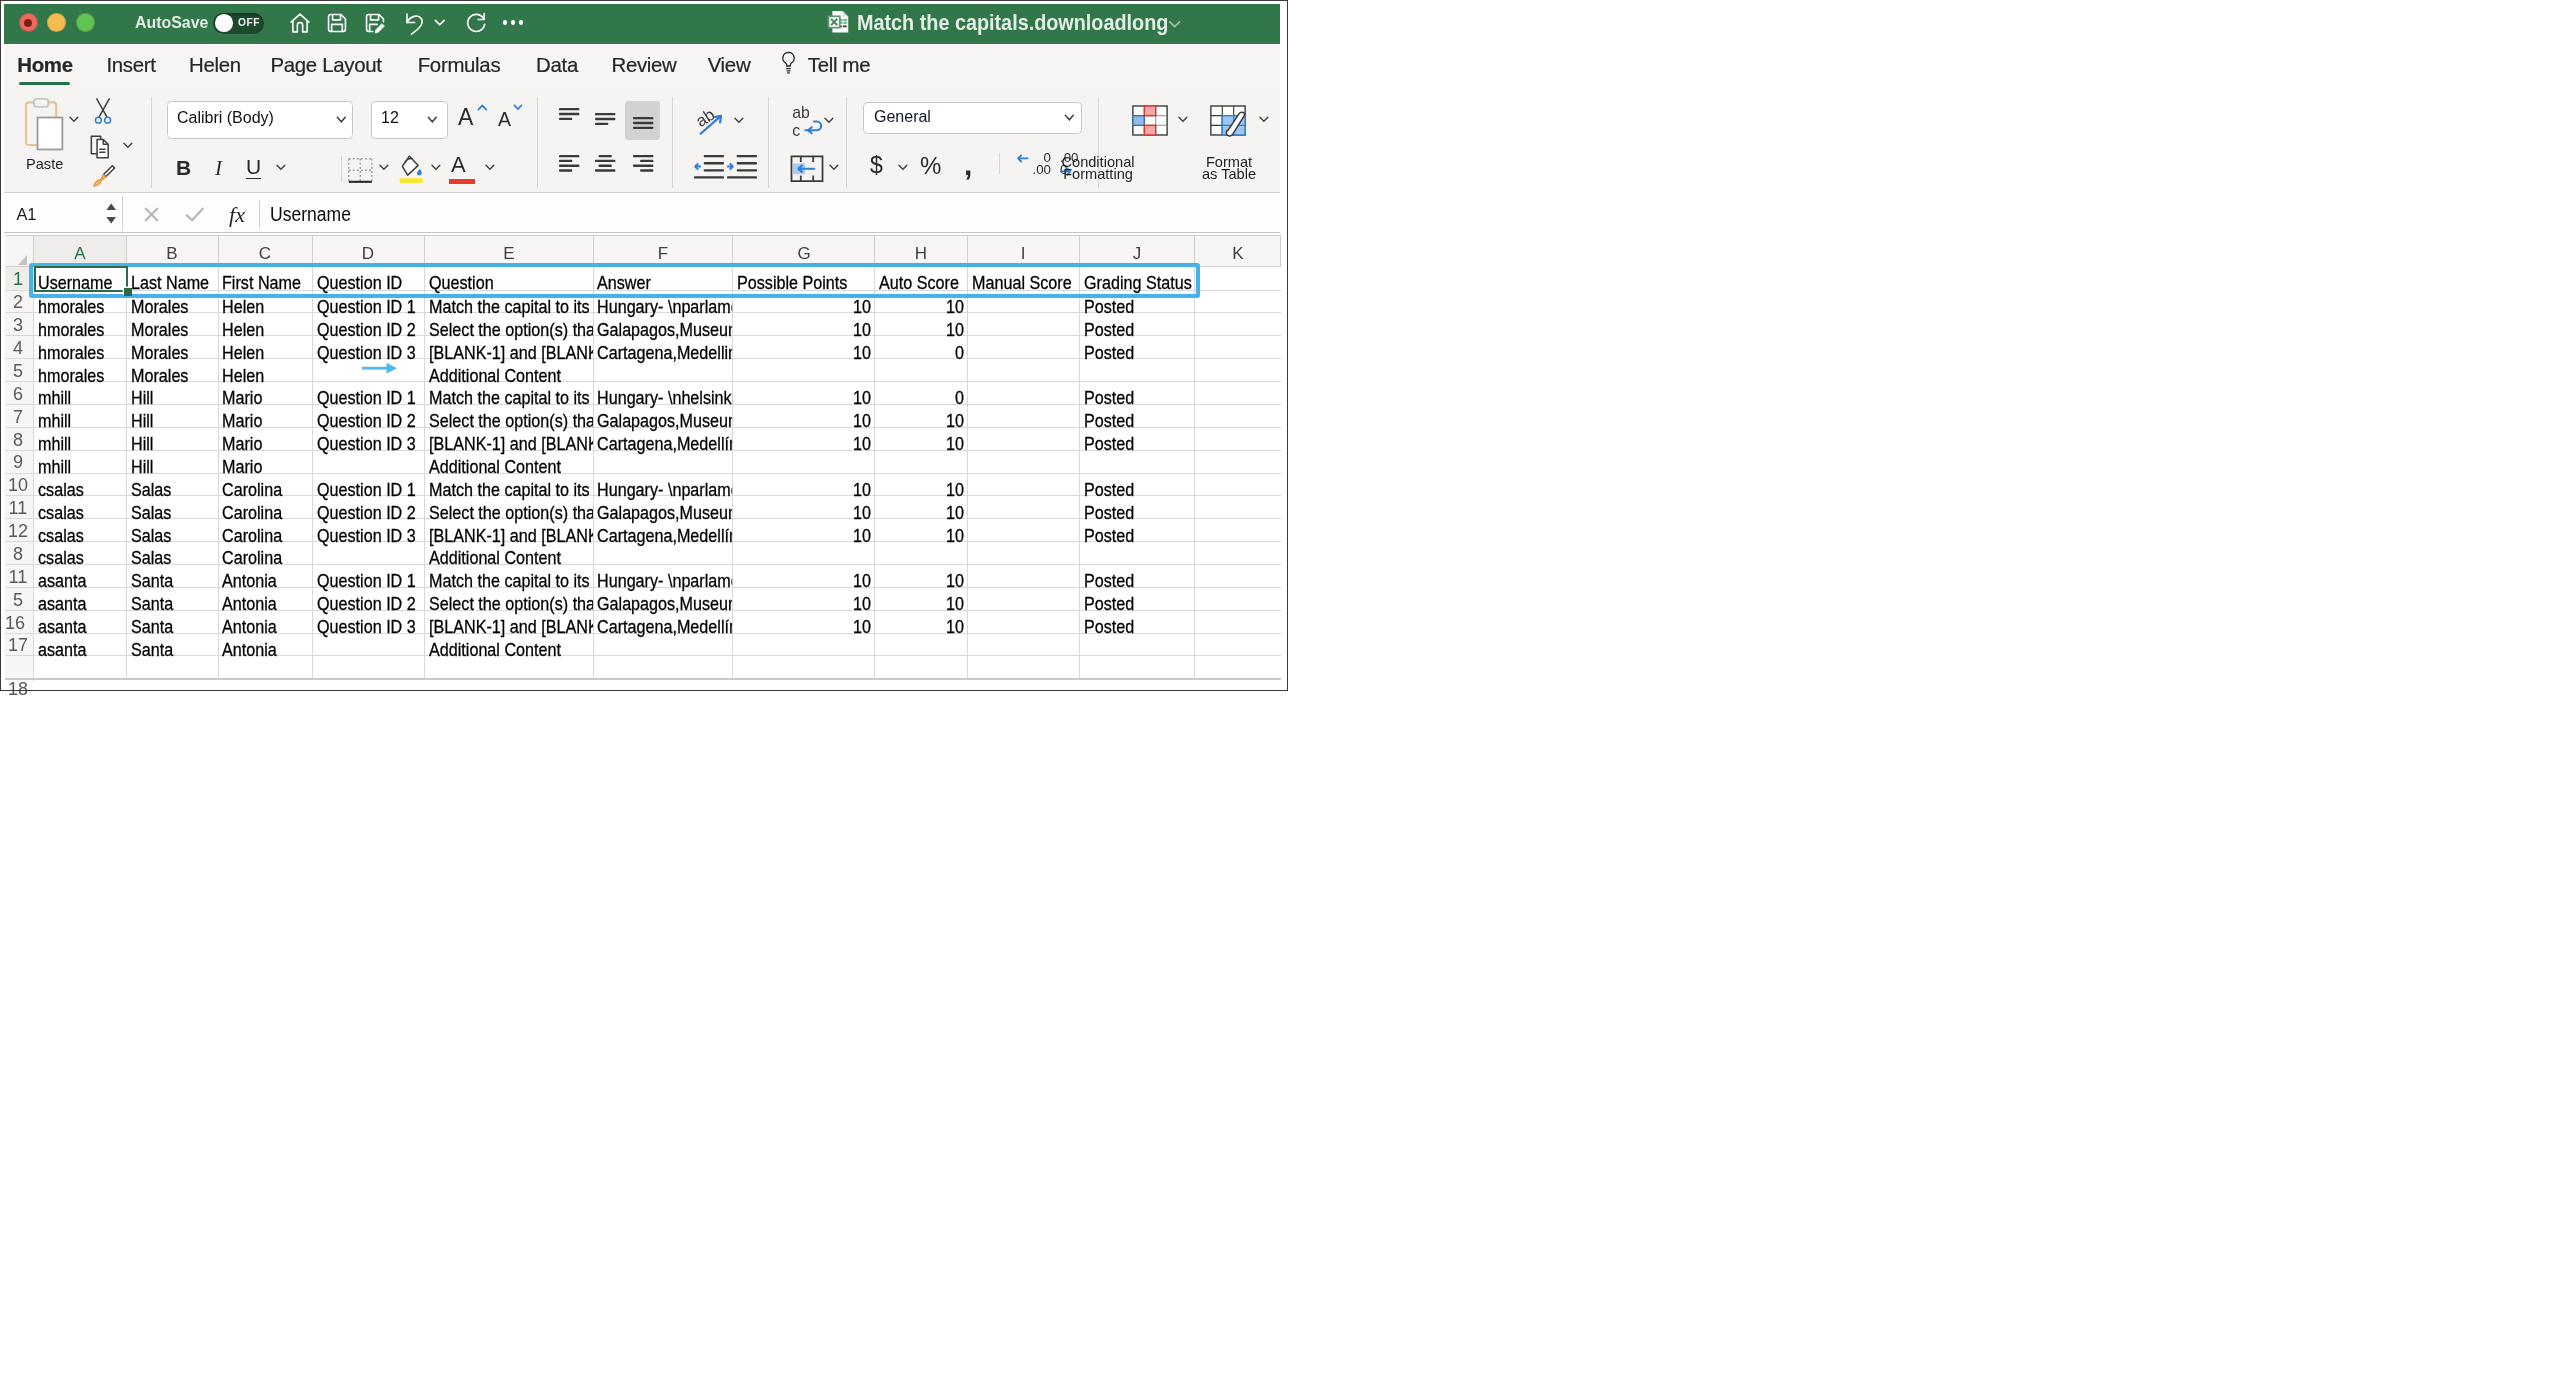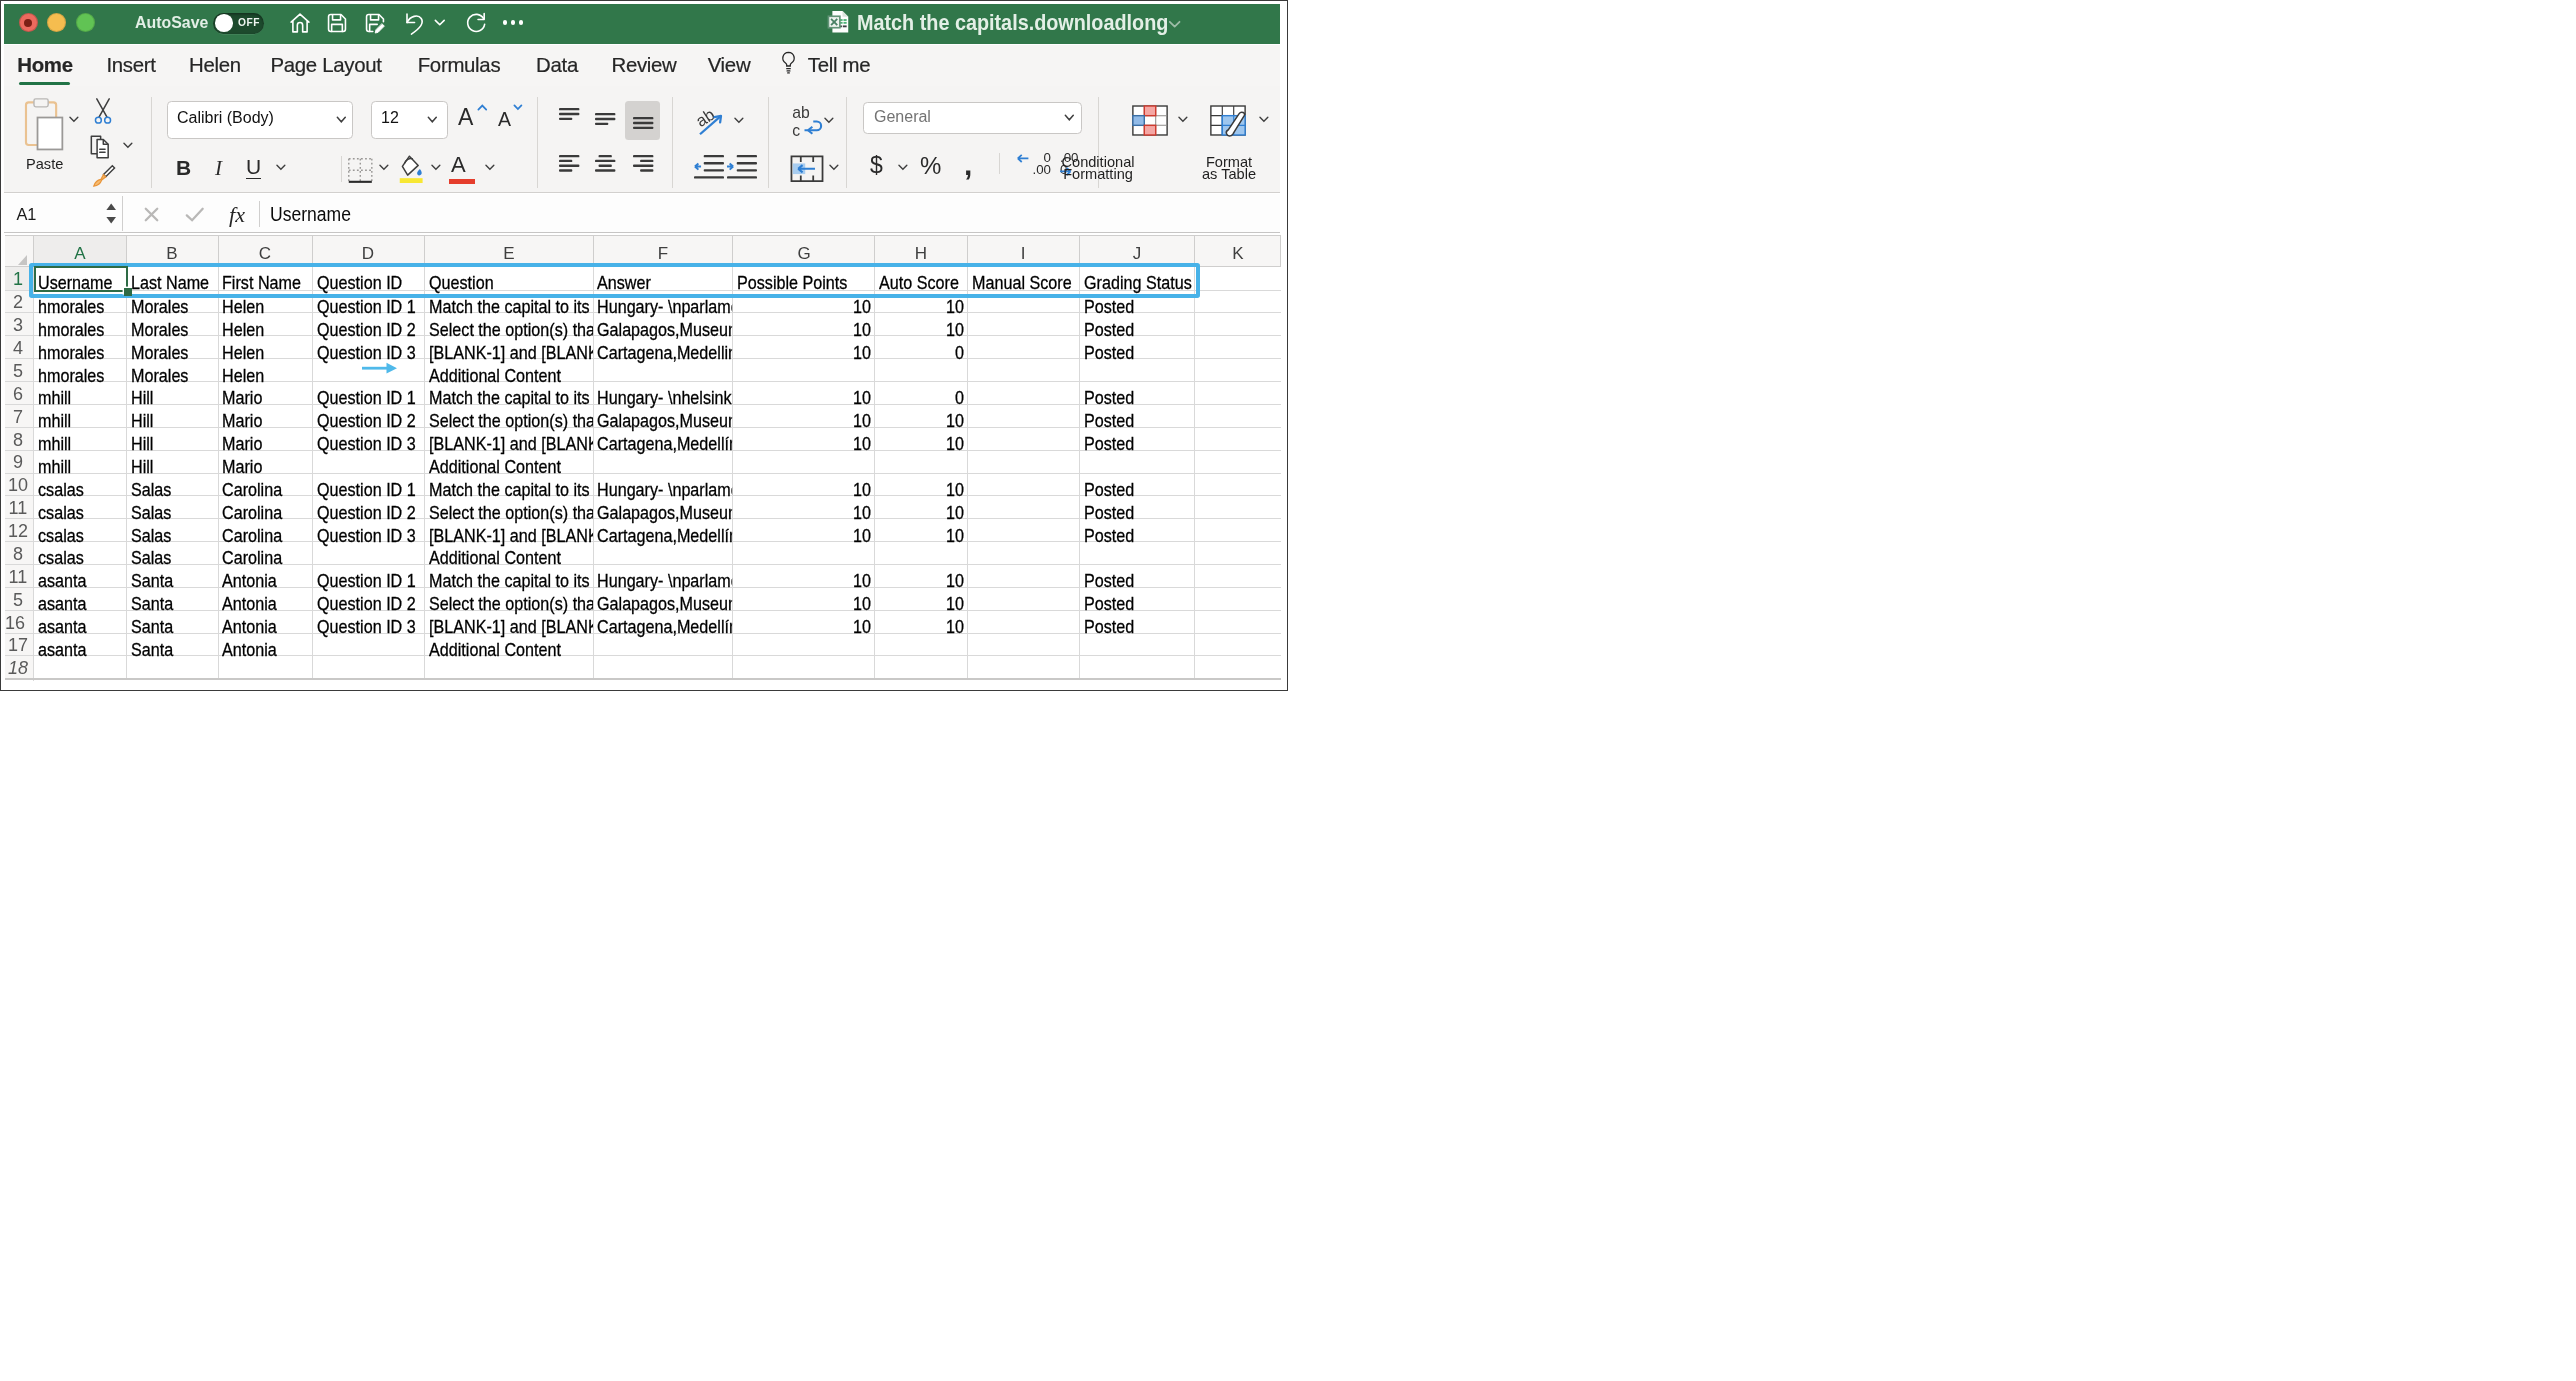--- a/index.html
+++ b/index.html
@@ -236,21 +236,21 @@
 <svg class="abs" style="left:790px;top:155px;" width="34" height="27.5" viewBox="0 0 38 31">
     <path d="M1.5 1.5 H36.5 V29.5 H1.5 Z" fill="none" stroke="#3a3a3a" stroke-width="2"></path>
     <path d="M12 1.5 V8 M12 23 V29.5 M26 1.5 V8 M26 23 V29.5" stroke="#3a3a3a" stroke-width="2"></path>
     <rect x="3" y="9.5" width="14" height="12" fill="#a8cdf0"></rect>
     <path d="M28 15.5 H9 M9 15.5 l5 -4 M9 15.5 l5 4" stroke="#2f7fd3" stroke-width="2.4" fill="none"></path>
   </svg>
 <svg class="abs" style="left:829px;top:164px;" width="9.8" height="7" viewBox="0 0 11 8" fill="none" stroke="#3e3e3e" stroke-width="1.6" stroke-linecap="round">
     <path d="M1 1.5 L5.5 6 L10 1.5"></path>
   </svg>
 <div class="abs" style="left:863px;top:102px;width:219px;height:32px;background:#fff;border:1.1px solid #c9c7c5;border-radius:4.4px;"></div>
-<div class="abs" style="left:874px;top:108px;font-size:16px;color:#737373;">General</div>
+<div class="abs" style="left:874px;top:108px;font-size:16px;color:#0f172a;">General</div>
 <svg class="abs" style="left:1064px;top:114px;" width="10.6" height="8" viewBox="0 0 12 9" fill="none" stroke="#3e3e3e" stroke-width="1.7" stroke-linecap="round">
     <path d="M1.5 1.5 L6 6.5 L10.5 1.5"></path>
   </svg>
 <div class="abs" style="left:870px;top:152px;font-size:23px;color:#2a2a2a;">$</div>
 <svg class="abs" style="left:898px;top:164px;" width="9.8" height="7" viewBox="0 0 11 8" fill="none" stroke="#3e3e3e" stroke-width="1.6" stroke-linecap="round">
     <path d="M1 1.5 L5.5 6 L10 1.5"></path>
   </svg>
 <div class="abs" style="left:920px;top:152px;font-size:24px;color:#2a2a2a;">%</div>
 <div class="abs" style="left:964px;top:148px;font-size:30px;font-weight:700;color:#2a2a2a;">,</div>
 <div class="abs" style="left:1028px;top:152px;font-size:13.3px;color:#2a2a2a;line-height:12.4px;text-align:right;width:23px;">0<br>.00</div>
@@ -370,21 +370,21 @@
 <div class="rn" style="left:4.9px;top:430px;">8</div>
 <div class="rn" style="left:4.9px;top:452px;">9</div>
 <div class="rn" style="left:4.9px;top:475px;">10</div>
 <div class="rn" style="left:4.9px;top:498px;">11</div>
 <div class="rn" style="left:4.9px;top:521px;">12</div>
 <div class="rn" style="left:4.9px;top:544px;">8</div>
 <div class="rn" style="left:4.9px;top:567px;">11</div>
 <div class="rn" style="left:4.9px;top:590px;">5</div>
 <div class="rn" style="left:2px;top:613px;">16</div>
 <div class="rn" style="left:4.9px;top:635px;">17</div>
-<div class="rn" style="left:4.9px;top:658px;font-style:italic;">18</div>
+<div class="rn" style="left:4.9px;top:679px;">18</div>
 <div class="cell" style="left:38px;top:271px;width:104px;height:23px;line-height:23px;">Username</div>
 <div class="cell" style="left:131px;top:271px;width:103px;height:23px;line-height:23px;">Last Name</div>
 <div class="cell" style="left:222px;top:271px;width:106px;height:23px;line-height:23px;">First Name</div>
 <div class="cell" style="left:317px;top:271px;width:127px;height:23px;line-height:23px;">Question ID</div>
 <div class="cell" style="left:429px;top:271px;width:193px;height:23px;line-height:23px;">Question</div>
 <div class="cell" style="left:597px;top:271px;width:159px;height:23px;line-height:23px;">Answer</div>
 <div class="cell" style="left:737px;top:271px;width:163px;height:23px;line-height:23px;">Possible Points</div>
 <div class="cell" style="left:879px;top:271px;width:103px;height:23px;line-height:23px;">Auto Score</div>
 <div class="cell" style="left:972px;top:271px;width:127px;height:23px;line-height:23px;">Manual Score</div>
 <div class="cell" style="left:1084px;top:271px;width:130px;height:23px;line-height:23px;">Grading Status</div>

